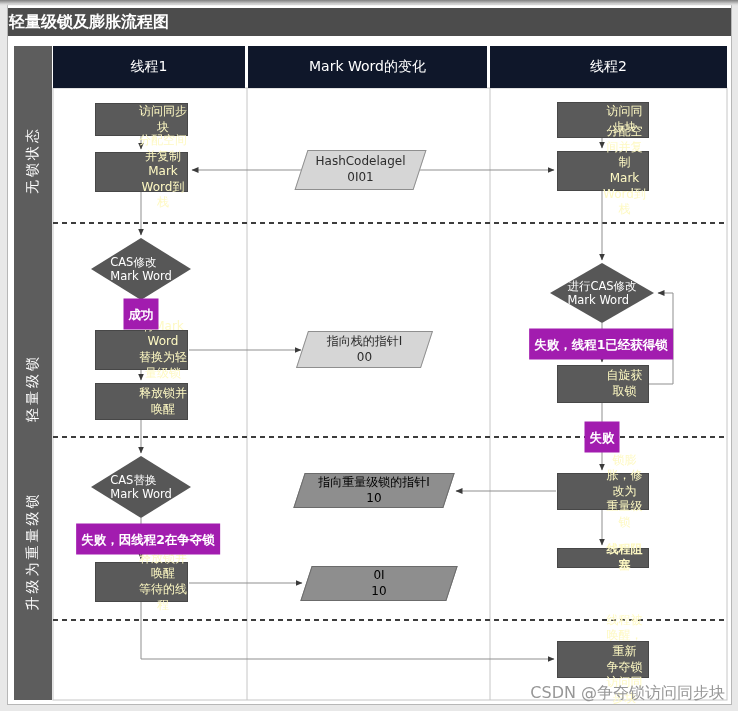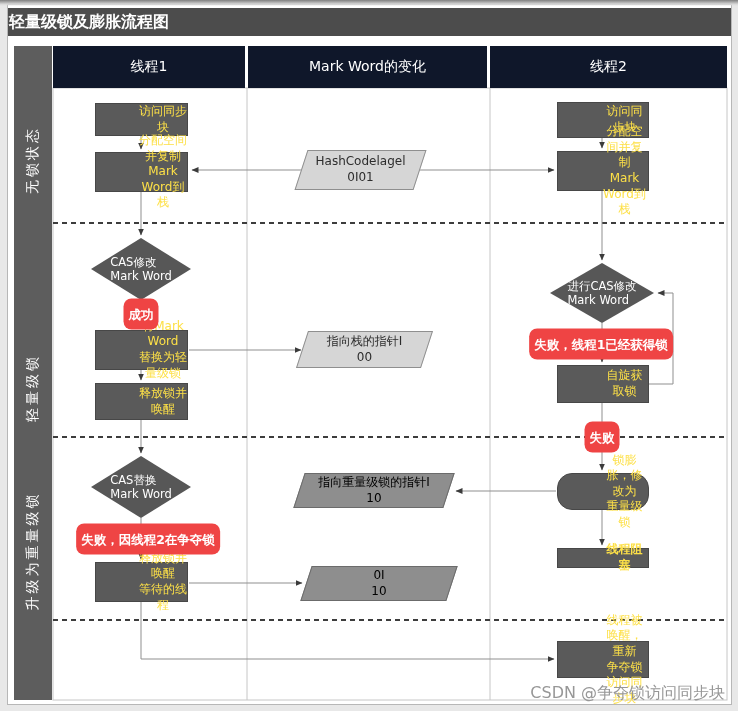--- a/index.html
+++ b/index.html
@@ -15,30 +15,30 @@
   #titlebar{position:absolute;left:8px;top:8px;width:723px;height:28px;
     background:#4c4c4c;color:#fff;font-size:16px;font-weight:bold;
     display:flex;align-items:center;padding-left:1px;box-sizing:border-box;z-index:4;}
   .hcell{position:absolute;top:46px;height:42px;background:#0f172a;color:#fff;
     font-size:14px;display:flex;align-items:center;justify-content:center;z-index:2;}
   #sidebar{position:absolute;left:14px;top:46px;width:38px;height:654px;
     background:#5d5d5d;z-index:2;}
   .vlabel{position:absolute;left:33px;color:#fff;font-size:14px;letter-spacing:3px;
     white-space:nowrap;transform:translate(-50%,-50%) rotate(-90deg);z-index:3;}
   #connector-layer{position:absolute;left:0;top:0;z-index:1;}
-  .box{position:absolute;background:#5a5a5a;color:#fde047;border:1px solid #474747;
+  .box{position:absolute;background:#5a5a5a;color:#fef9c3;border:1px solid #474747;
     box-sizing:border-box;display:flex;align-items:center;justify-content:center;
     text-align:center;font-size:12px;line-height:1.3;white-space:pre-line;z-index:2;padding-left:43px;}
   .diamond{position:absolute;background:#575757;color:#fff;
     clip-path:polygon(50% 0,100% 50%,50% 100%,0 50%);
     display:flex;align-items:center;justify-content:center;text-align:left;
     font-size:11.5px;line-height:1.25;white-space:pre-line;z-index:2;}
-  .blabel{position:absolute;background:#ef4444;color:#fff;font-size:12.5px;
+  .blabel{position:absolute;background:#a21caf;color:#fff;font-size:12.5px;
     font-weight:bold;white-space:nowrap;padding:8px 5px;z-index:3;
-    transform:translate(-50%,-50%);line-height:1.2;border-radius:8px;}
+    transform:translate(-50%,-50%);line-height:1.2;}
   .para{position:absolute;z-index:2;}
   .para .bg{position:absolute;left:6px;right:6px;top:0;bottom:0;
     transform:skewX(-18deg);background:#d6d6d6;border:1px solid #8f8f8f;}
   .para .txt{position:absolute;inset:0;display:flex;align-items:center;
     justify-content:center;text-align:center;font-size:12px;line-height:1.3;
     white-space:pre-line;color:#2d2d2d;}
   .para.dark .bg{background:#8e8e8e;border-color:#6b6b6b;}
   .para.dark .txt{color:#000000;}
   #watermark{position:absolute;right:13px;top:683px;font-size:16px;color:#979797;z-index:3;}
 </style>
@@ -133,19 +133,19 @@
 </div>
 
 <div class="box" style="left:557px;top:102px;width:92px;height:36px;">访问同步块</div>
 <div class="box" style="left:557px;top:151px;width:92px;height:40px;">分配空间并复制
 Mark Word到栈</div>
 <div class="diamond" style="left:550px;top:263px;width:104px;height:60px;">进行CAS修改
 Mark Word</div>
 <div class="blabel" style="left:601px;top:344px;">失败，线程1已经获得锁</div>
 <div class="box" style="left:557px;top:365px;width:92px;height:38px;">自旋获取锁</div>
 <div class="blabel" style="left:602px;top:437px;">失败</div>
-<div class="box" style="left:557px;top:473px;width:92px;height:37px;border-radius:15px;">锁膨胀，修改为
+<div class="box" style="left:557px;top:473px;width:92px;height:37px;">锁膨胀，修改为
 重量级锁</div>
 <div class="box" style="left:557px;top:548px;width:92px;height:20px;font-weight:bold;">线程阻塞</div>
 <div class="box" style="left:557px;top:641px;width:92px;height:37px;">线程被唤醒，重新
 争夺锁访问同步块</div>
 
 <div id="watermark">CSDN @争夺锁访问同步块</div>
 
 </body></html>

